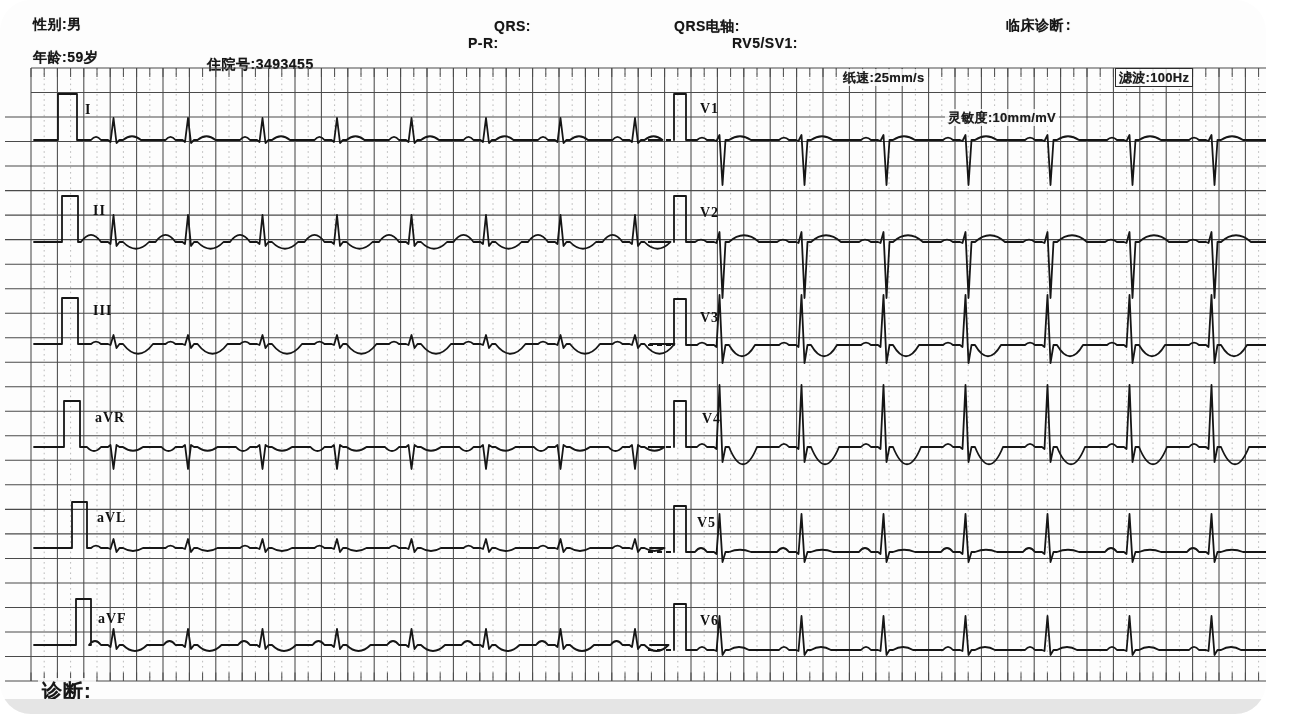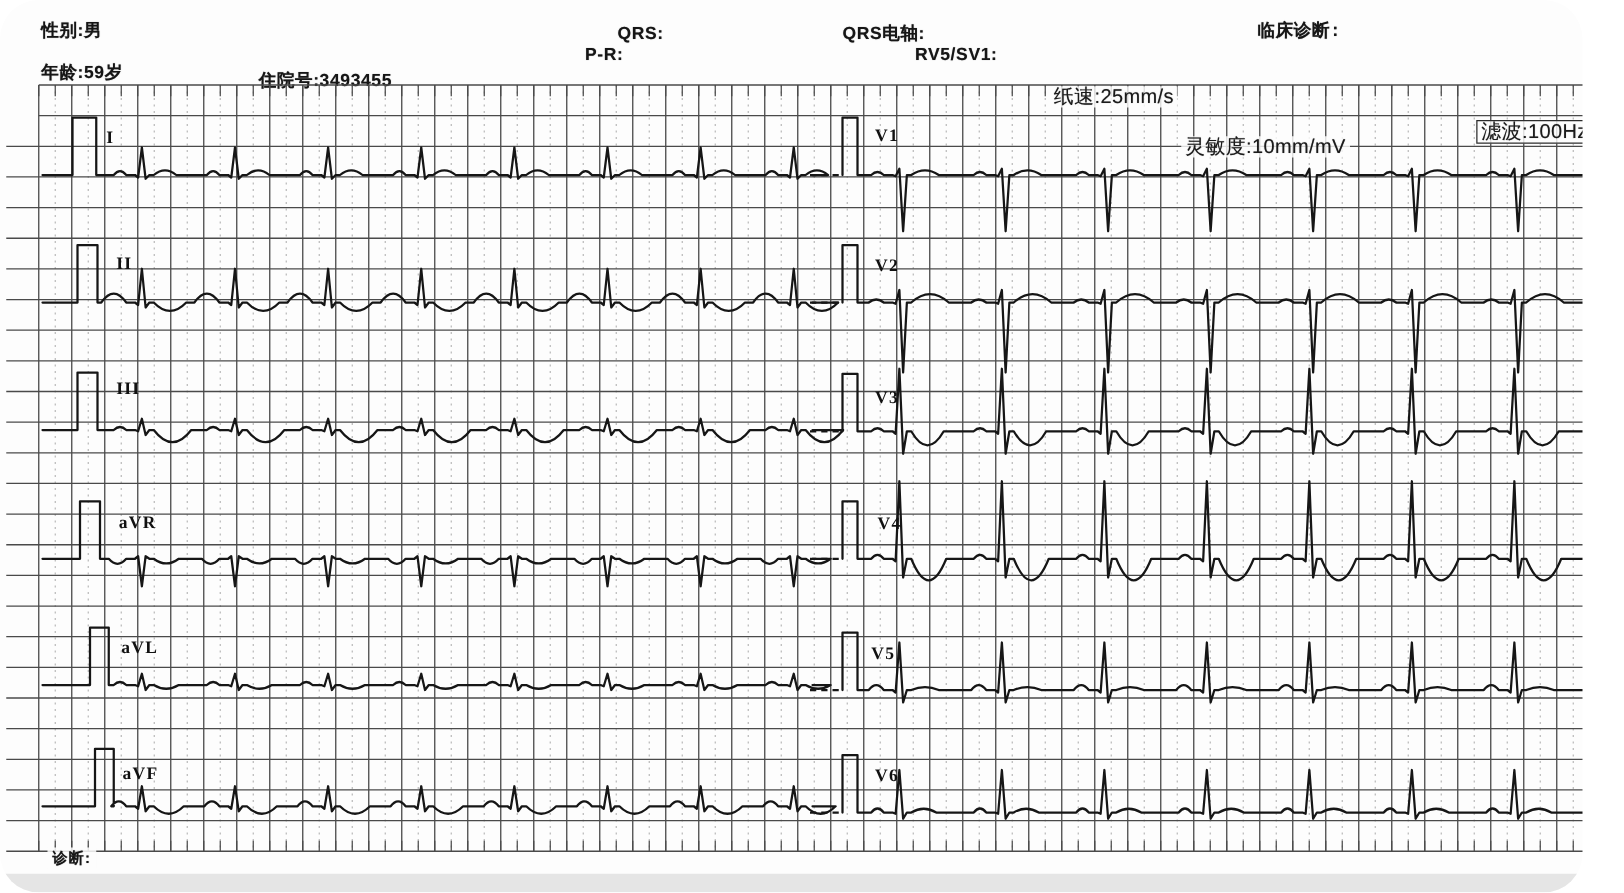--- a/index.html
+++ b/index.html
@@ -12,33 +12,33 @@
   }
   .hdr-text{
     position:absolute;
     font-size:14px;font-weight:bold;line-height:16px;
     color:#161616;letter-spacing:0.5px;
     text-shadow:0 0 0.7px rgba(20,20,20,0.55);
     white-space:nowrap;
   }
   .settings-text{
     position:absolute;
-    font-size:16px;font-weight:normal;line-height:15px;
+    font-size:13px;font-weight:bold;line-height:15px;
     color:#1b1b1b;letter-spacing:0.3px;
     text-shadow:0 0 0.7px rgba(20,20,20,0.5);
     background:rgba(253,253,253,0.82);
     padding:1px 3px;
     white-space:nowrap;
     z-index:3;
   }
   .settings-text.boxed{border:1.5px solid #2c2c2c;}
   #ecg-svg{position:absolute;left:0;top:0;z-index:2;}
   .footer-text{
     position:absolute;left:38px;top:678px;
-    font-size:12px;font-weight:bold;color:#161616;
+    font-size:20px;font-weight:bold;color:#161616;
     letter-spacing:1px;
     text-shadow:0 0 0.7px rgba(20,20,20,0.55);
     background:rgba(253,253,253,0.85);
     padding:0 4px;
     z-index:4;
   }
   .bottom-strip{
     position:absolute;left:0;top:699px;width:1299px;height:15px;
     background:#e5e5e5;z-index:5;
   }
@@ -428,18 +428,18 @@
       </g>
       <g>
         <line x1="648" y1="650" x2="674" y2="650" stroke="#161616" stroke-width="1.8" stroke-dasharray="5,4"></line>
         <path d="M 674 650 V 604 H 686 V 650 H 697 Q 702 643.6 707 650 L 714 650 L 716.5 651 L 719.5 616 L 722.5 655 L 725.5 650 H 729 Q 739 644 749 650 H 779 Q 784 643.6 789 650 L 796 650 L 798.5 651 L 801.5 616 L 804.5 655 L 807.5 650 H 811 Q 821 644 831 650 H 861 Q 866 643.6 871 650 L 878 650 L 880.5 651 L 883.5 616 L 886.5 655 L 889.5 650 H 893 Q 903 644 913 650 H 943 Q 948 643.6 953 650 L 960 650 L 962.5 651 L 965.5 616 L 968.5 655 L 971.5 650 H 975 Q 985 644 995 650 H 1025 Q 1030 643.6 1035 650 L 1042 650 L 1044.5 651 L 1047.5 616 L 1050.5 655 L 1053.5 650 H 1057 Q 1067 644 1077 650 H 1107 Q 1112 643.6 1117 650 L 1124 650 L 1126.5 651 L 1129.5 616 L 1132.5 655 L 1135.5 650 H 1139 Q 1149 644 1159 650 H 1189 Q 1194 643.6 1199 650 L 1206 650 L 1208.5 651 L 1211.5 616 L 1214.5 655 L 1217.5 650 H 1221 Q 1231 644 1241 650 H 1271 Q 1276 643.6 1281 650 L 1288 650 L 1290.5 651 L 1293.5 616 L 1296.5 655 L 1299.5 650 H 1303 Q 1313 644 1323 650 H 1298" fill="none" stroke="#161616" stroke-width="1.8" stroke-linejoin="round" stroke-linecap="round"></path>
         <text x="700" y="625" fill="#111" font-family="&quot;Liberation Serif&quot;, serif" font-size="14" font-weight="bold" letter-spacing="1">V6</text>
       </g>
     </svg>
 
   <div class="settings-text" style="left:840px;top:69px;">纸速:25mm/s</div>
   <div class="settings-text" style="left:945px;top:69px;margin-top:40px;">灵敏度:10mm/mV</div>
-  <div class="settings-text boxed" style="left:1181px;top:68px;margin-top:28px;">滤波:100Hz</div>
+  <div class="settings-text boxed" style="left:1115px;top:68px;">滤波:100Hz</div>
 
   <div class="footer-text">诊断:</div>
 
   <div class="bottom-strip"></div>
 </div>
 
 </body></html>

